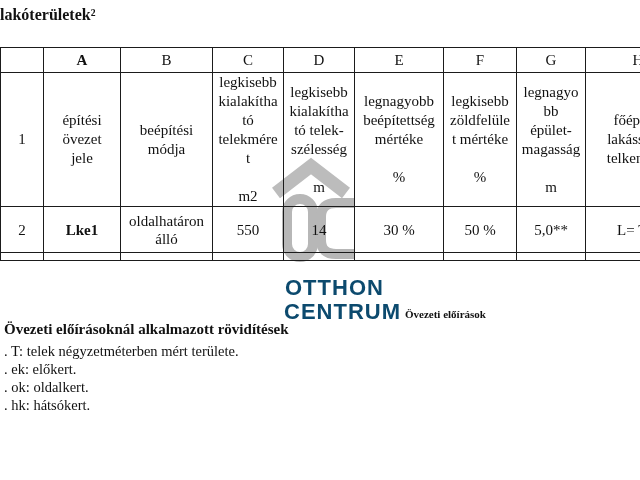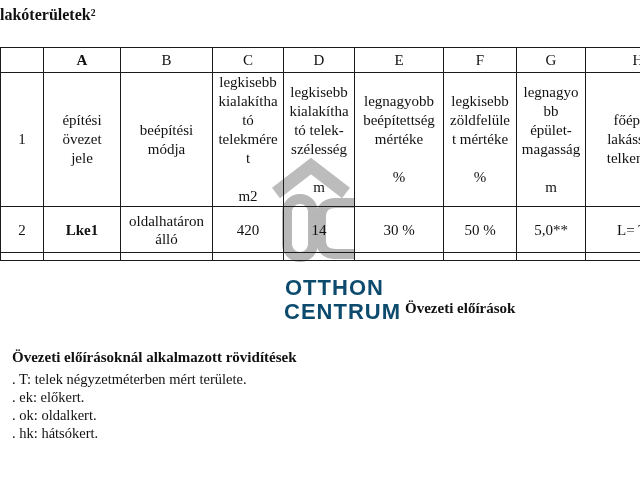--- a/index.html
+++ b/index.html
@@ -35,26 +35,26 @@
     font-size:15px;line-height:19px;
     padding:0 1px;white-space:pre-line;overflow:hidden;
   }
   tr.r-letters td{height:24px;line-height:16px;}
   tr.r-head td{height:132px;}
   tr.r-data td{height:45px;line-height:18px;}
   tr.r-stub td{height:7px;line-height:7px;}
   .bold{font-weight:bold;}
   
   .section-title{
-    position:absolute;left:405px;top:300px;z-index:2;
-    font-size:15px;font-weight:bold;white-space:nowrap;
+    position:absolute;left:405px;top:308px;z-index:2;
+    font-size:11px;font-weight:bold;white-space:nowrap;
   }
   .abbr-block{
-    position:absolute;left:12px;top:320px;z-index:2;
-    font-size:14.5px;line-height:18px;margin-top:28px;
+    position:absolute;left:4px;top:320px;z-index:2;
+    font-size:14.5px;line-height:18px;
   }
   .abbr-heading{font-weight:bold;font-size:15px;margin-bottom:4px;white-space:nowrap;}
   .abbr-line{white-space:nowrap;}
 </style>
 </head>
 <body>
 
 <svg class="wm-layer" viewBox="0 0 640 480" xmlns="http://www.w3.org/2000/svg" aria-hidden="true">
   <polyline points="276,193 311,166 346,193" fill="none" stroke="#bcbcbc" stroke-width="13"></polyline>
   <rect x="287" y="199" width="26" height="58" rx="13" fill="none" stroke="#b7b7b7" stroke-width="10"></rect>
@@ -128,21 +128,21 @@
 m</td>
       <td>főépület
 lakásszám
 telkenként</td>
     </tr>
     <tr class="r-data">
       <td>2</td>
       <td class="bold">Lke1</td>
       <td>oldalhatáron
 álló</td>
-      <td>420</td>
+      <td>550</td>
       <td>14</td>
       <td>30 %</td>
       <td>50 %</td>
       <td>5,0**</td>
       <td>L= T/2</td>
     </tr>
     <tr class="r-stub">
       <td></td>
           <td></td>
       <td></td>

